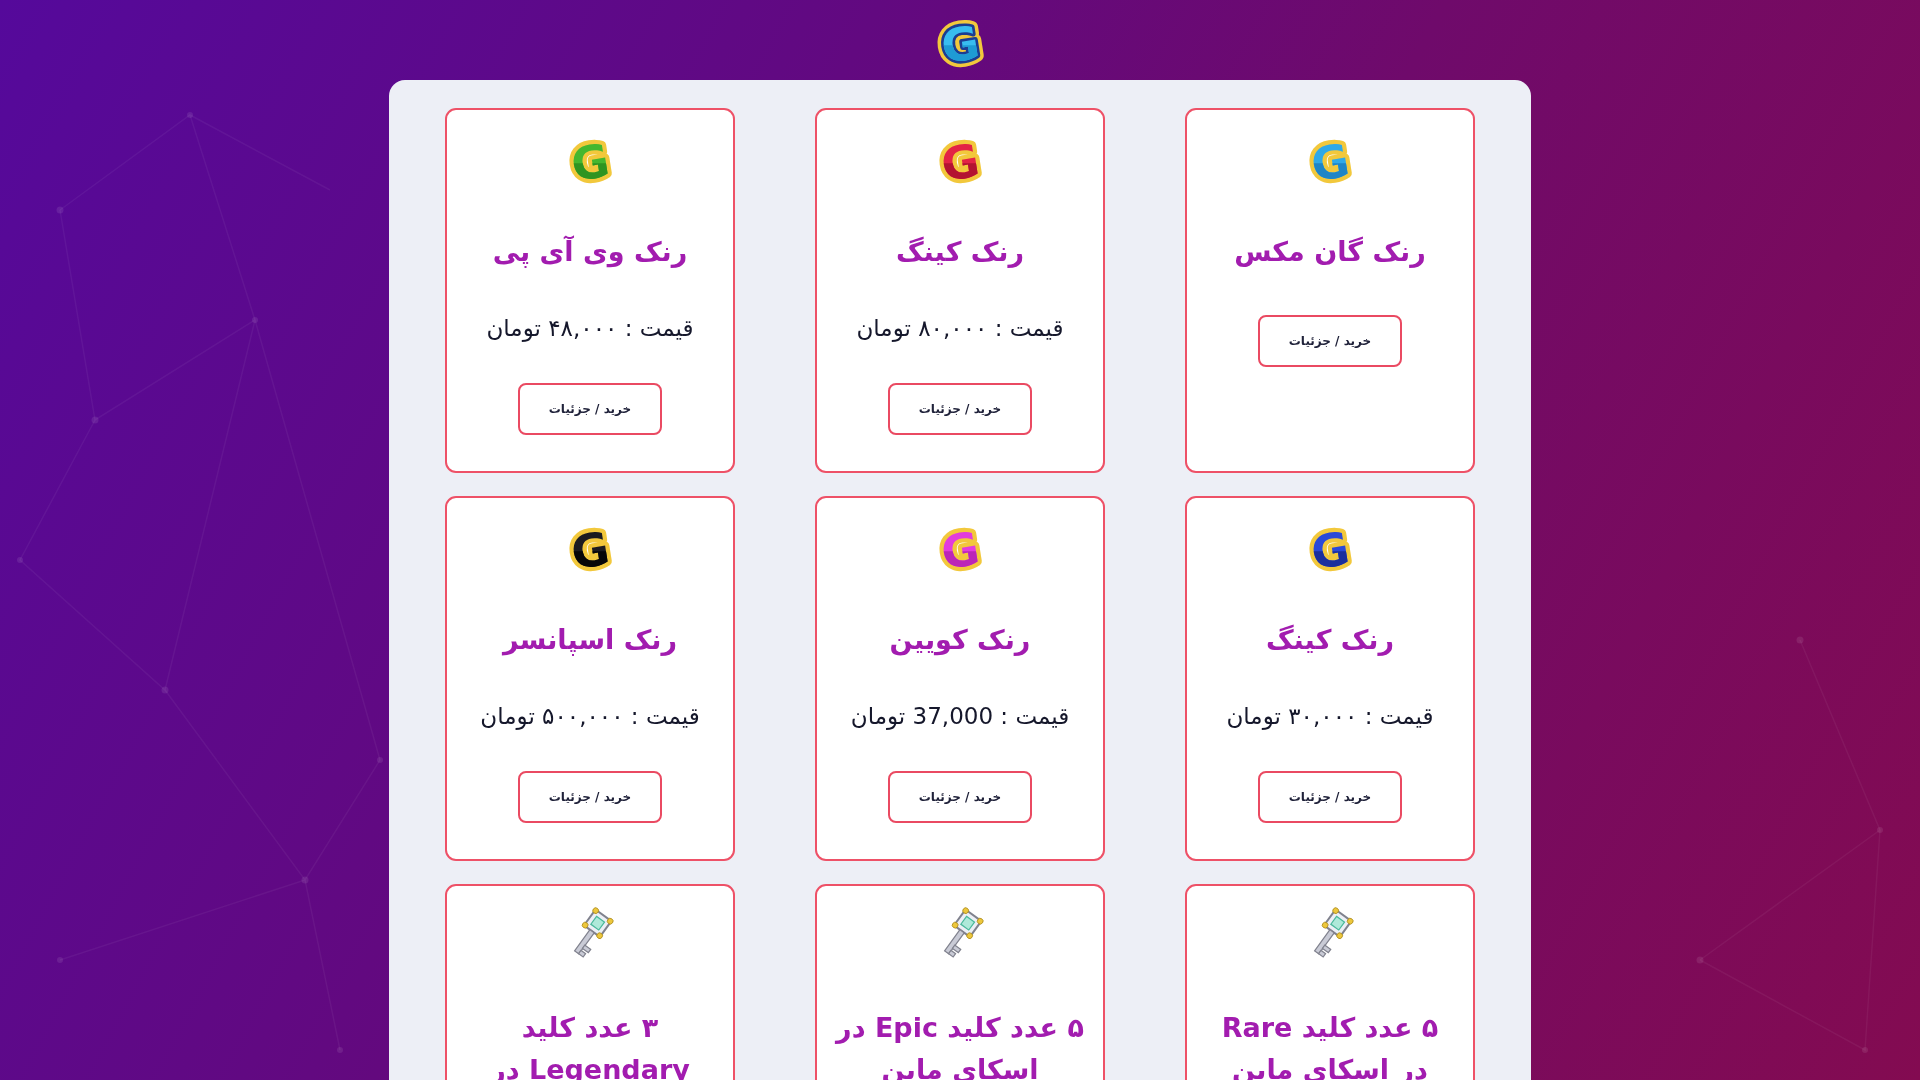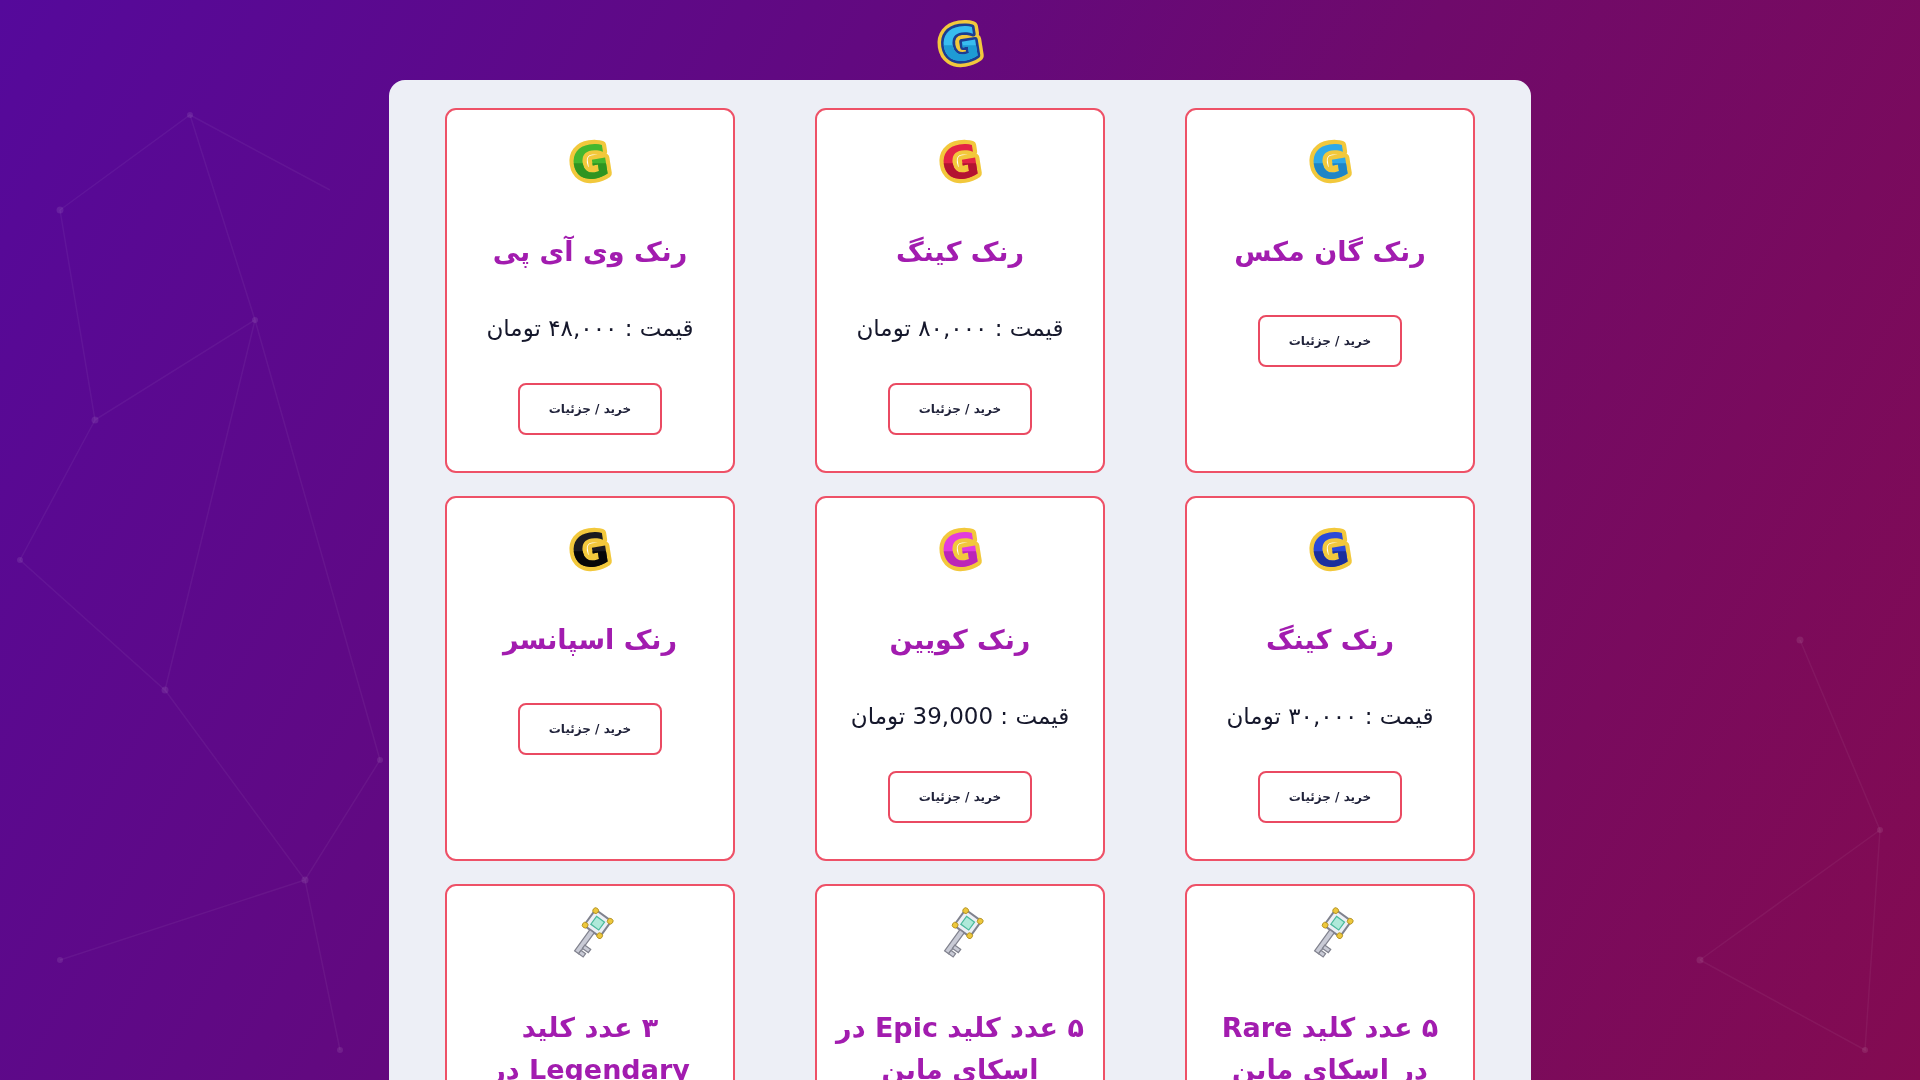--- a/index.html
+++ b/index.html
@@ -183,34 +183,35 @@
       <div class="card" style="--g-main: #e23cdd; --g-dark: #bb26b7;">
         <div class="card-icon">
           <svg class="gsvg" viewBox="0 0 76 76" aria-hidden="true">
             <text class="g-base" x="38" y="61" transform="rotate(-9 38 38)">G</text>
             <g clip-path="url(#bottomHalf)">
                 <text class="g-shade" x="38" y="61" transform="rotate(-9 38 38)">G</text>
               </g>
           </svg>
         </div>
         <h3 class="card-title">رنک کویین</h3>
-        <div class="card-price">قیمت : 39,000 تومان</div>
+        <div class="card-price">قیمت : 37,000 تومان</div>
         <button type="button" class="buy-btn">خرید / جزئیات</button>
       </div>
 
       <div class="card" style="--g-main: #1b1b20; --g-dark: #060608;">
         <div class="card-icon">
           <svg class="gsvg" viewBox="0 0 76 76" aria-hidden="true">
             <text class="g-base" x="38" y="61" transform="rotate(-9 38 38)">G</text>
             <g clip-path="url(#bottomHalf)">
                 <text class="g-shade" x="38" y="61" transform="rotate(-9 38 38)">G</text>
               </g>
           </svg>
         </div>
         <h3 class="card-title">رنک اسپانسر</h3>
+        <div class="card-price">قیمت : ۵۰۰,۰۰۰ تومان</div>
         <button type="button" class="buy-btn">خرید / جزئیات</button>
       </div>
 
       <div class="card">
         <div class="card-icon">
           <svg class="keysvg" viewBox="0 0 76 76" aria-hidden="true">
             <g transform="rotate(36 38 34)">
               <rect x="26" y="6" width="24" height="24" rx="2" fill="#eceff5" stroke="#80828e" stroke-width="2.5"></rect>
               <rect x="32" y="12" width="12" height="12" fill="#aee9d9" stroke="#49b89b" stroke-width="1.5"></rect>
               <circle cx="27" cy="7" r="3.5" fill="#edc73c" stroke="#b08e1e"></circle>

